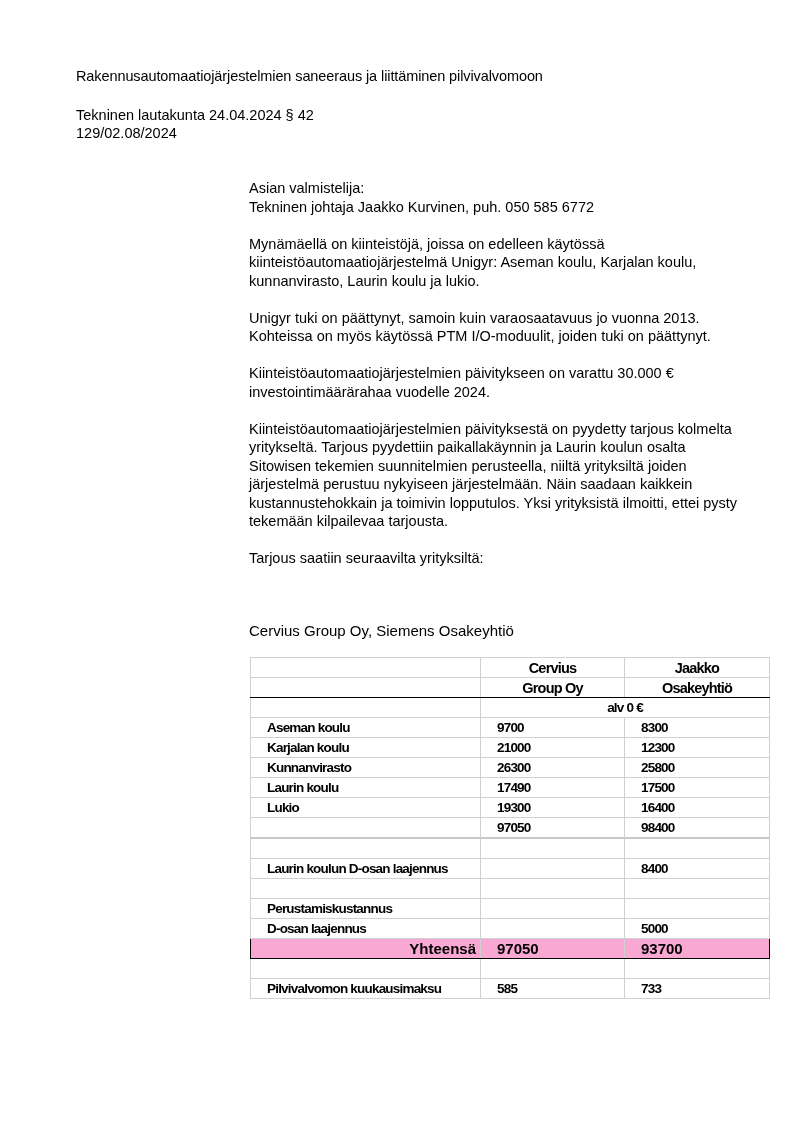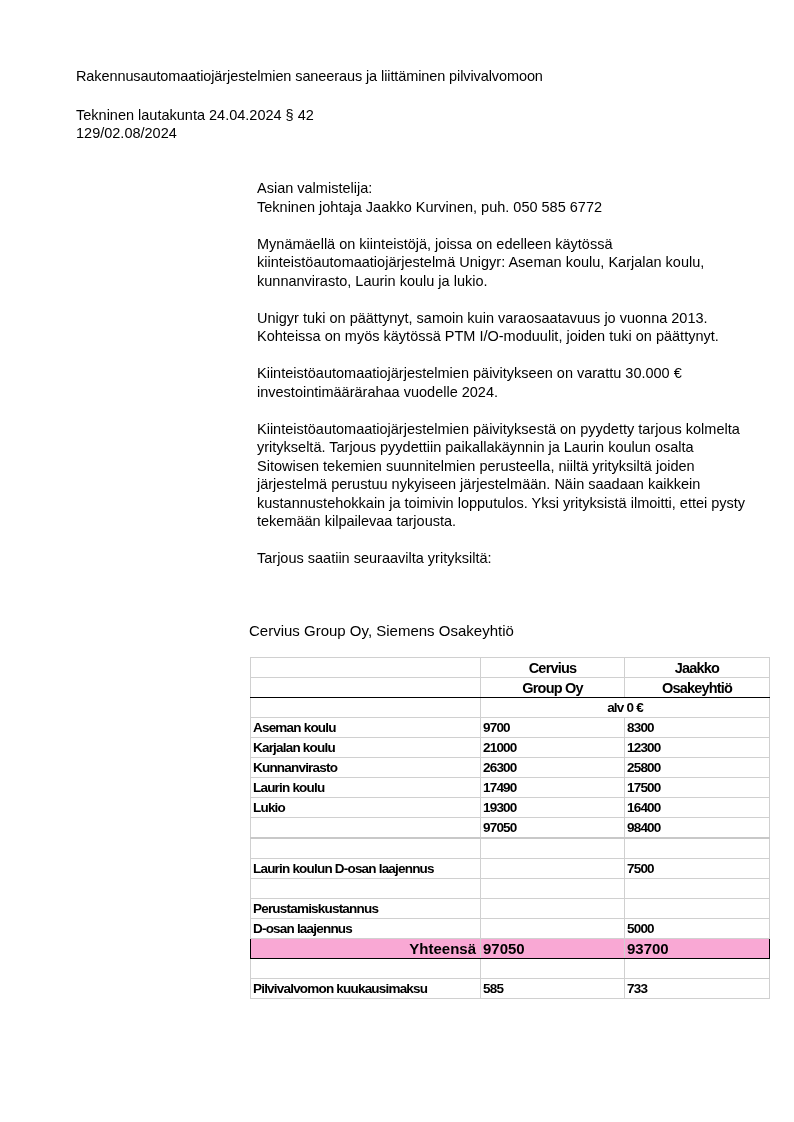--- a/index.html
+++ b/index.html
@@ -1,25 +1,25 @@
 <!DOCTYPE html>
 <html><head>
 <meta charset="utf-8">
 <style>
   html, body { margin:0; padding:0; background:#ffffff; }
   body { width:794px; height:1122px; position:relative; overflow:hidden;
          font-family:"Liberation Sans", sans-serif; color:#000; }
   .title { position:absolute; left:76px; top:68px; font-size:14.5px; font-weight:normal; letter-spacing:-0.1px; white-space:nowrap; }
   .meta { position:absolute; left:76px; top:106px; font-size:14.5px; line-height:18px; }
-  .body-text { position:absolute; left:249px; top:179px; width:490px; font-size:14.5px; line-height:18.5px;margin-left:8px; }
+  .body-text { position:absolute; left:249px; top:179px; width:490px; font-size:14.5px; line-height:18.5px; }
   .body-text p { margin:0 0 18.5px 0; }
   .companies { position:absolute; left:249px; top:622px; font-size:15px; }
   table.offers { position:absolute; left:250px; top:657px; border-collapse:collapse; table-layout:fixed;
                  font-size:13.5px; font-weight:bold; letter-spacing:-0.8px; }
-  table.offers td { border:1px solid #d0d0d0; height:19px; padding:0 2px; white-space:nowrap; overflow:hidden; }
+  table.offers td { border:1px solid #d0d0d0; height:19px; padding:0 16px; white-space:nowrap; overflow:hidden; }
   col.c1 { width:230px; } col.c2 { width:144px; } col.c3 { width:145px; }
   td.num { text-align:left; }
   td.ctr { text-align:center; }
   tr.hdr1 td, tr.hdr2 td { font-size:14.5px; }
   tr.hdr2 td { border-bottom:1.5px solid #000; }
   tr.sum td.num { border-top:1.5px solid #000; }
   tr.sum td { border-bottom:2px solid #c8c8c8; }
   tr.grand td { background:#f9a8d4; border-top:1.5px solid #000; border-bottom:1.5px solid #000;
                 font-size:15px; letter-spacing:0; height:19px; }
   tr.grand td:first-child { border-left:1.5px solid #000; text-align:right; padding-right:4px; }
@@ -101,21 +101,21 @@
     <td class="num">98400</td>
   </tr>
   <tr>
     <td></td>
         <td></td>
         <td></td>
   </tr>
   <tr>
     <td>Laurin koulun D-osan laajennus</td>
     <td class="num"></td>
-    <td class="num">7500</td>
+    <td class="num">8400</td>
   </tr>
   <tr>
     <td></td>
         <td></td>
         <td></td>
   </tr>
   <tr>
     <td>Perustamiskustannus</td>
     <td></td>
         <td></td>

